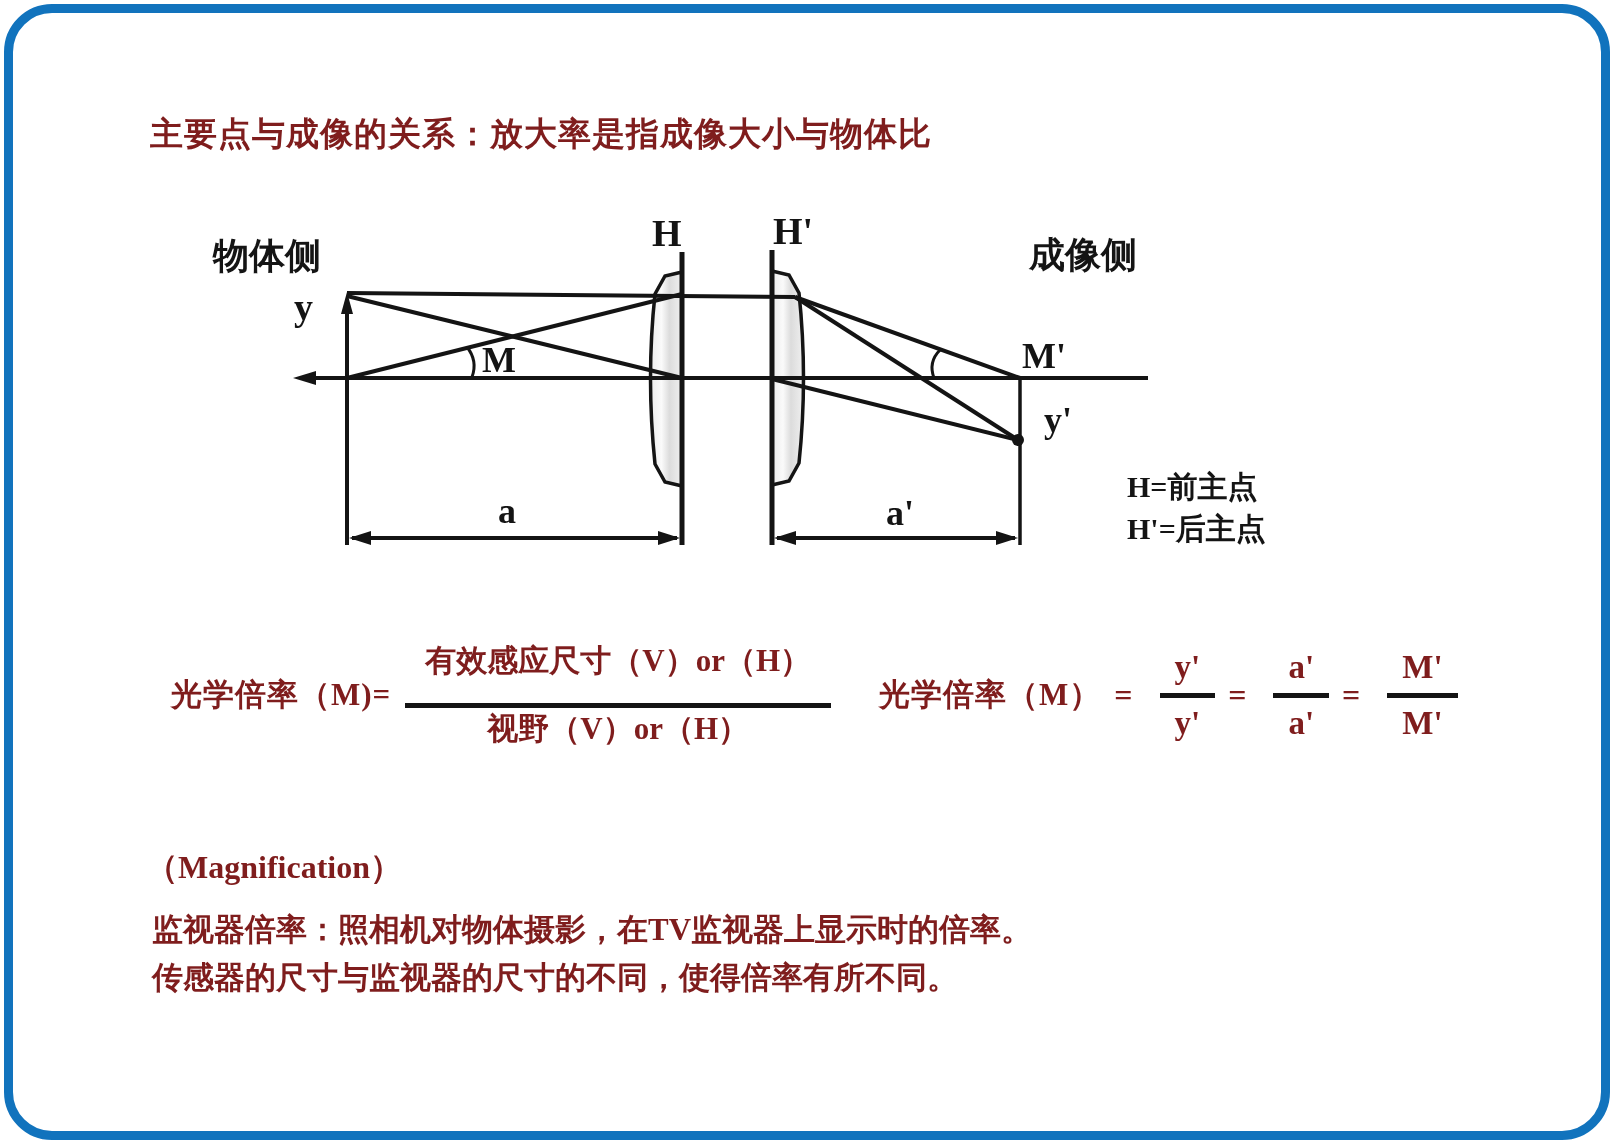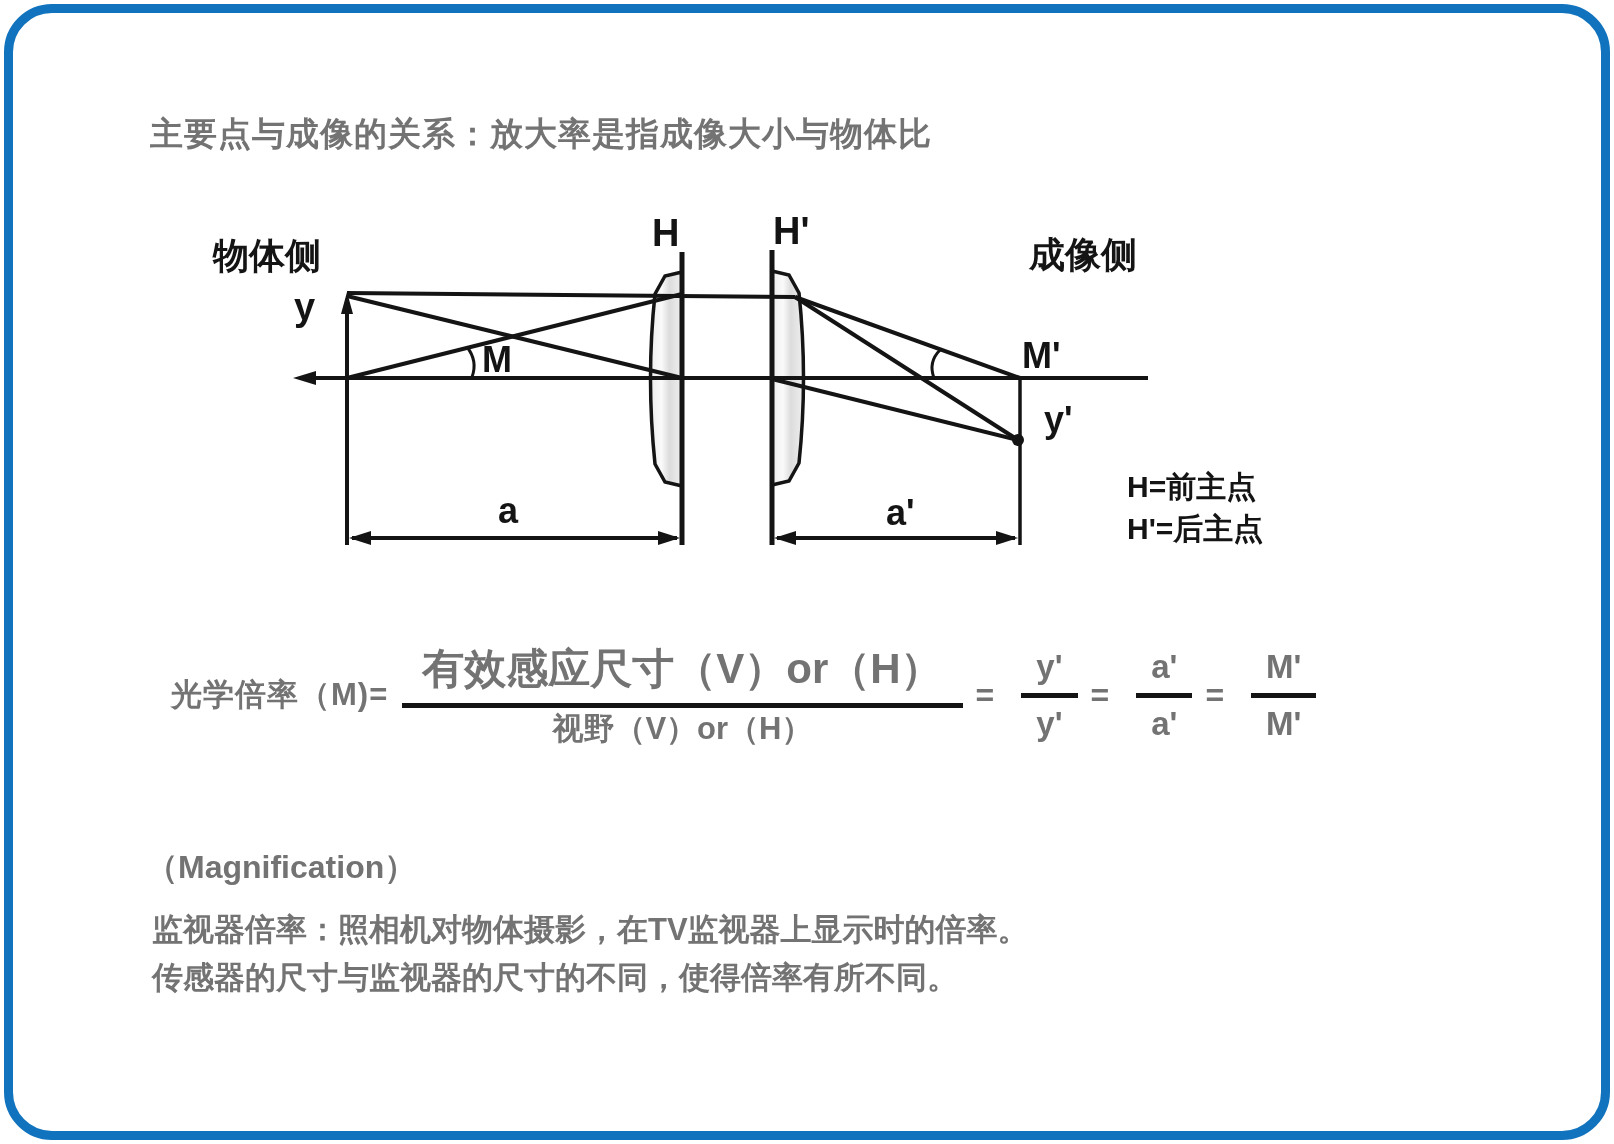--- a/index.html
+++ b/index.html
@@ -1,21 +1,21 @@
 <!DOCTYPE html>
 <html><head>
 <meta charset="utf-8">
 <style>
   html,body{margin:0;padding:0;background:#ffffff;}
   #canvas{
     position:relative;
     width:1614px;height:1144px;
     background:#ffffff;
-    font-family:Liberation Sans, sans-serif;
-    color:#737373;
+    font-family:Liberation Serif, serif;
+    color:#7f1d1d;
     overflow:hidden;
   }
   .frame{
     position:absolute;
     inset:4px;
     border:9px solid #1173bd;
     border-radius:48px;
     pointer-events:none;
   }
   .title{
@@ -56,22 +56,22 @@
     display:inline-flex;
     flex-direction:column;
     align-items:center;
     margin-left:14px;
   }
   .frac .num{
     border-bottom:5px solid #141414;
     text-align:center;
   }
   .fleft .num{
-    font-size:42px;font-weight:bold;
-    padding:0 20px 6px 20px;
+    font-size:31px;font-weight:bold;
+    padding:0 20px 21px 20px;
   }
   .fleft .den{
     font-size:31px;font-weight:bold;
   }
   .fr .num{
     font-size:33px;font-weight:bold;
     padding:0 15px 7px 15px;
   }
   .fr .den{
     font-size:33px;font-weight:bold;
@@ -164,20 +164,21 @@
     <text class="t30" x="1127" y="539">H'=后主点</text>
   </svg>
 
   <div class="formula-row">
     <span class="flhs">光学倍率（M)=</span>
     <span class="frac fleft">
       <span class="num">有效感应尺寸（V）or（H）</span>
       <span class="den">视野（V）or（H）</span>
     </span>
 
+    <span class="flhs rlhs">光学倍率（M）</span>
     <span class="eq">=</span>
     <span class="frac fr">
       <span class="num">y'</span>
       <span class="den">y'</span>
     </span>
     <span class="eq">=</span>
     <span class="frac fr">
       <span class="num">a'</span>
       <span class="den">a'</span>
     </span>

